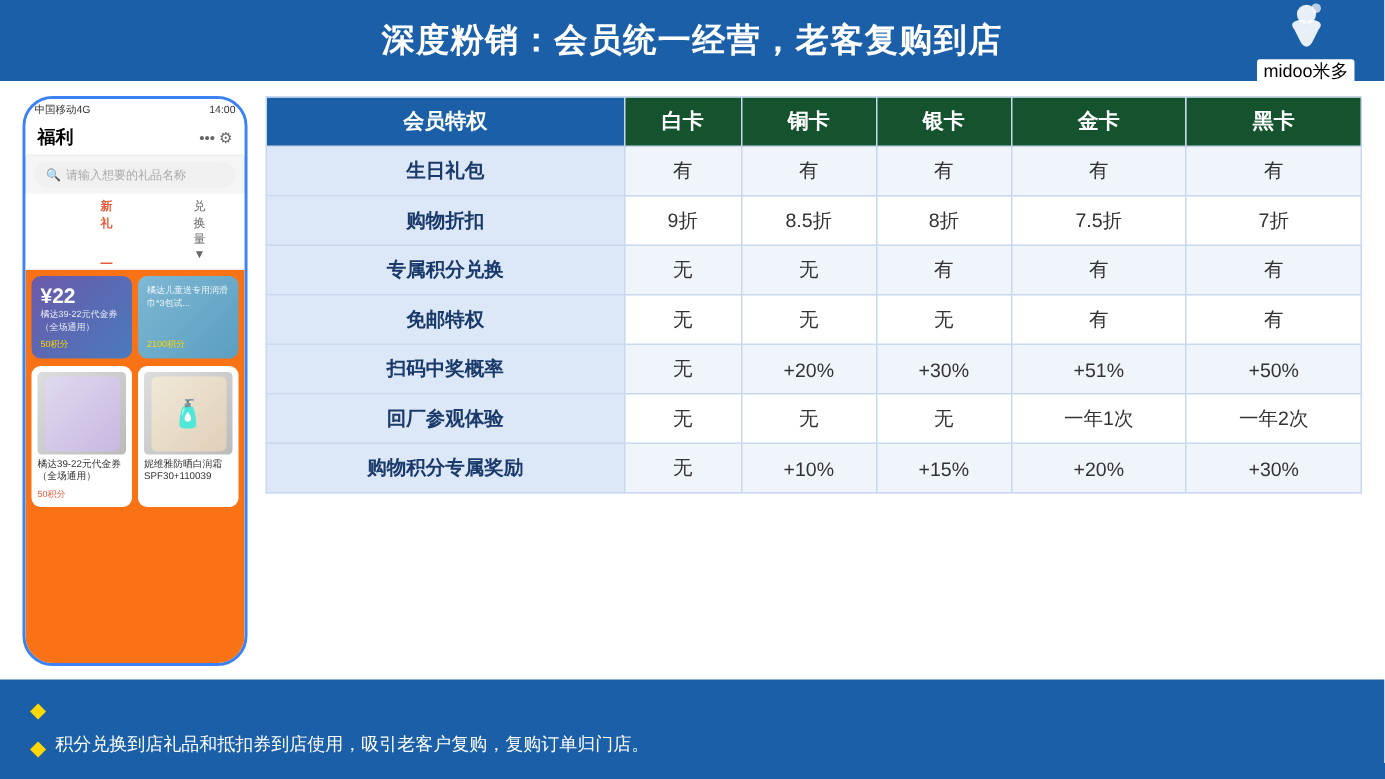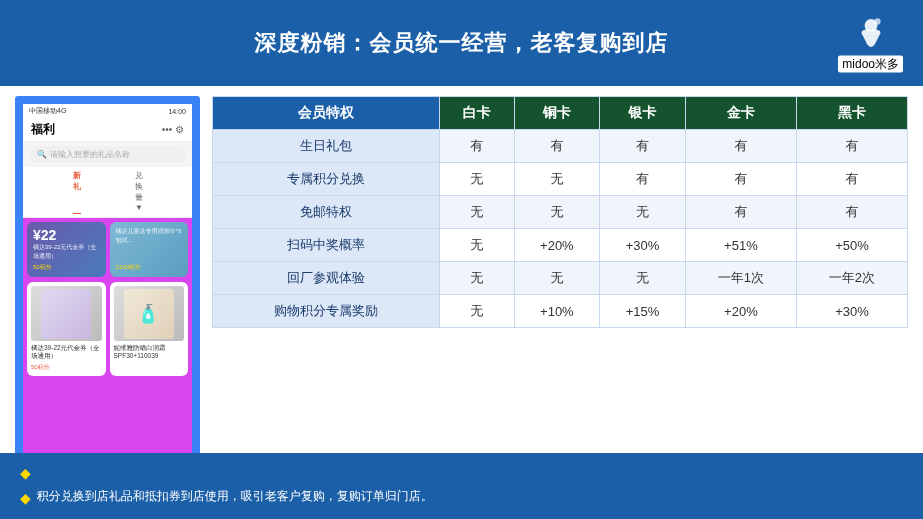--- a/index.html
+++ b/index.html
@@ -9,21 +9,21 @@
       background: #fff;
       font-family: 'Microsoft YaHei', SimHei, sans-serif;
       overflow: hidden;
       position: relative;
     }
 
     
     .header {
       background: #1a5fa8;
       text-align: center;
-      padding: 28px 0;
+      padding: 12px 0;
       position: relative;
     }
     .header-title {
       color: #fff;
       font-size: 22px;
       font-weight: bold;
       letter-spacing: 1px;
     }
     .logo-area {
       position: absolute;
@@ -50,24 +50,24 @@
     
     .main-content {
       display: flex;
       padding: 10px 15px;
       gap: 12px;
       background: #fff;
     }
 
     
     .phone-mockup {
-      width: 185px;
+      width: 150px;
       flex-shrink: 0;
-      border: 8px solid #3b82f6;
-      border-radius: 3px;
+      border: 2px solid #3b82f6;
+      border-radius: 20px;
       overflow: hidden;
       background: #f5f5f5;
       font-size: 9px;
     }
     .phone-status-bar {
       background: #fff;
       padding: 2px 6px;
       display: flex;
       justify-content: space-between;
       align-items: center;
@@ -105,21 +105,21 @@
       color: #666;
       padding-bottom: 2px;
       margin-left: 44px;
     }
     .phone-tab.active {
       color: #e85c3a;
       border-bottom: 1.5px solid #e85c3a;
       font-weight: bold;
     }
     .phone-body {
-      background: #d946ef;
+      background: #f97316;
       padding: 4px;
       min-height: 300px;
     }
     .coupon-row {
       display: flex;
       gap: 4px;
       margin-bottom: 5px;
     }
     .coupon-card {
       background: linear-gradient(135deg, #7b5ea7, #5b7ec9);
@@ -194,21 +194,21 @@
       background: #14532d;
       color: #fff;
       font-weight: bold;
       font-size: 14px;
     }
     thead tr th:first-child {
       background: #1a5fa8;
     }
     tbody tr td:first-child {
       background: #dce8f7;
-      font-weight: 400;
+      font-weight: 700;
       color: #1a3a6b;
     }
     tbody tr:nth-child(odd) td:not(:first-child) {
       background: #f0f5fc;
     }
     tbody tr:nth-child(even) td:not(:first-child) {
       background: #ffffff;
     }
     tbody td {
       color: #333;
@@ -324,20 +324,28 @@
       <tbody id="table-body">
       <tr>
             <td>生日礼包</td>
             <td>有</td>
             <td>有</td>
             <td>有</td>
             <td>有</td>
             <td>有</td>
           </tr>
           <tr>
+            <td>购物折扣</td>
+            <td>9折</td>
+            <td>8.5折</td>
+            <td>8折</td>
+            <td>7.5折</td>
+            <td>7折</td>
+          </tr>
+          <tr>
             <td>专属积分兑换</td>
             <td>无</td>
             <td>无</td>
             <td>有</td>
             <td>有</td>
             <td>有</td>
           </tr>
           <tr>
             <td>免邮特权</td>
             <td>无</td>

